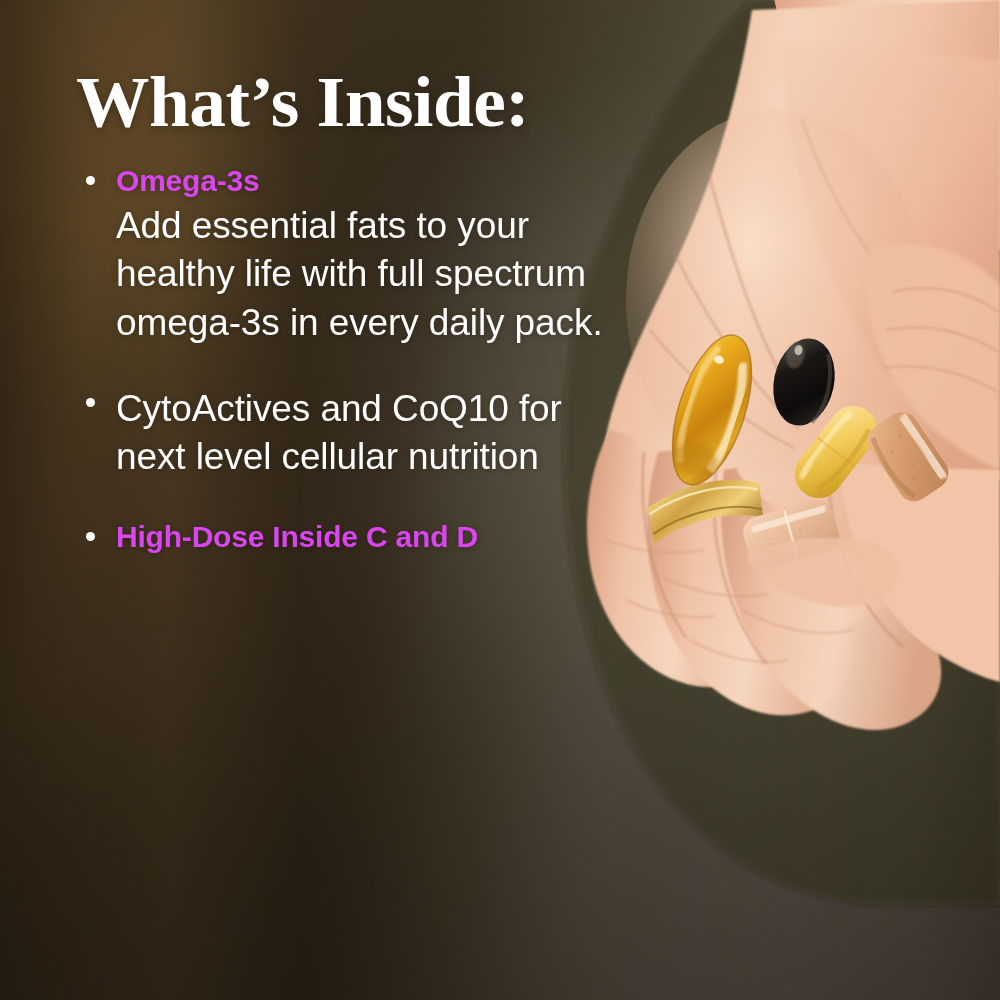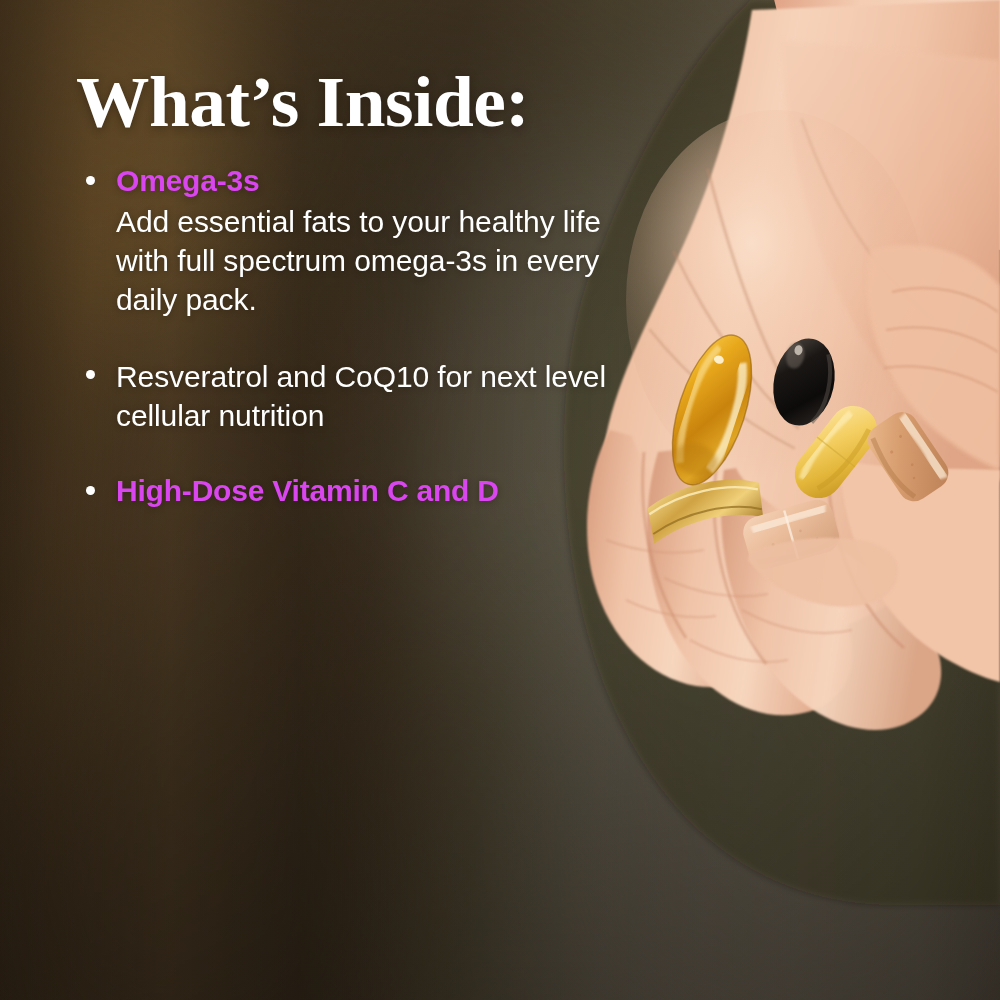--- a/index.html
+++ b/index.html
@@ -86,21 +86,21 @@
     text-shadow:0 1px 6px rgba(30,20,10,.40);
   }
   .bullet-head .tm{
     font-size:15px;
     vertical-align:super;
     font-weight:700;
     letter-spacing:0;
   }
   .bullet-body{
     margin:0 0 0 38px;
-    font-size:30px;
+    font-size:37px;
     font-weight:300;
     line-height:1.30;
     color:#ffffff;
     letter-spacing:-0.1px;
     text-shadow:0 1px 6px rgba(30,20,10,.38);
     max-width:500px;
   }
 
   
   .hand-wrap{position:absolute;right:0;top:0;width:460px;height:1000px;z-index:20;}
@@ -330,24 +330,24 @@
     <div class="bullets">
 
       <div class="bullet-block">
         <span class="bullet-dot"></span>
         <p class="bullet-head">Omega-3s</p>
         <p class="bullet-body">Add essential fats to your healthy life with full spectrum omega-3s in every daily pack.</p>
       </div>
 
       <div class="bullet-block">
         <span class="bullet-dot"></span>
-        <p class="bullet-body">Resveratrol and CoQ10 for next level cellular nutrition</p>
+        <p class="bullet-body">CytoActives and CoQ10 for next level cellular nutrition</p>
       </div>
 
       <div class="bullet-block">
         <span class="bullet-dot"></span>
-        <p class="bullet-head">High-Dose Vitamin C and D</p>
+        <p class="bullet-head">High-Dose Inside C and D</p>
       </div>
 
     </div>
   </div>
 
 </div>
 
 </body></html>

